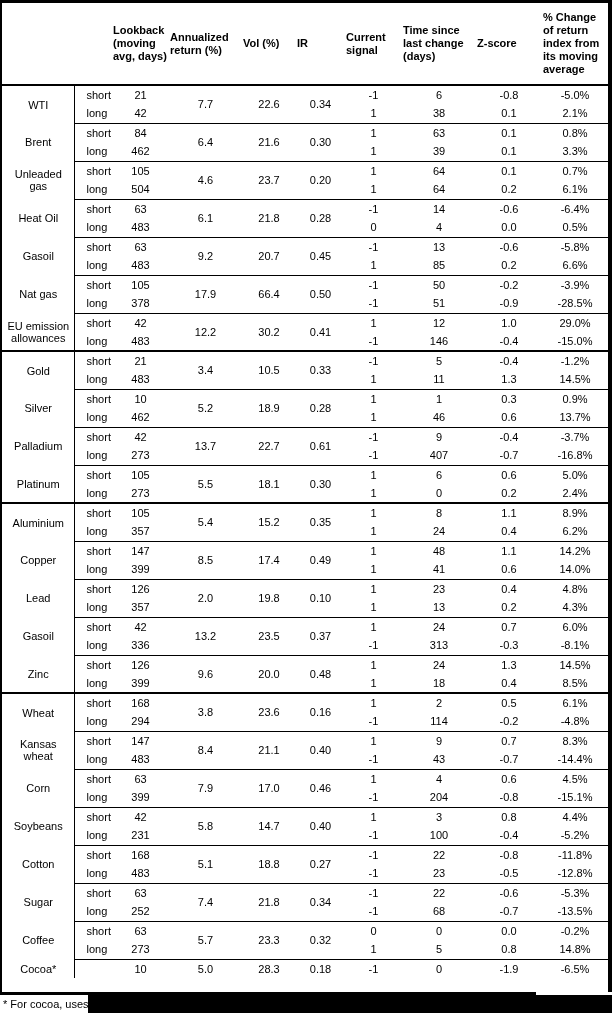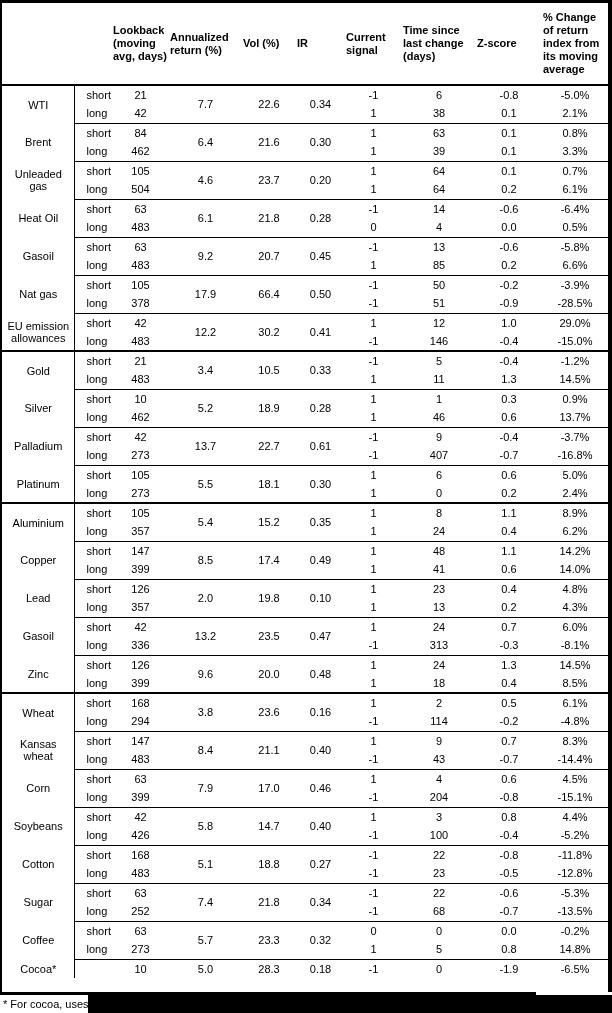--- a/index.html
+++ b/index.html
@@ -427,21 +427,21 @@
             <td class="num">4.3%</td>
           </tr>
         </tbody>
         <tbody class="commodity">
           <tr>
             <td class="name" rowspan="2">Gasoil</td>
             <td class="horizon">short</td>
             <td class="num">42</td>
             <td class="num merged" rowspan="2">13.2</td>
             <td class="num merged" rowspan="2">23.5</td>
-            <td class="num merged" rowspan="2">0.47</td>
+            <td class="num merged" rowspan="2">0.37</td>
             <td class="num">1</td>
             <td class="num">24</td>
             <td class="num">0.7</td>
             <td class="num">6.0%</td>
           </tr>
           <tr>
             <td class="horizon">long</td>
             <td class="num">336</td>
             <td class="num">-1</td>
             <td class="num">313</td>
@@ -545,21 +545,21 @@
             <td class="num merged" rowspan="2">5.8</td>
             <td class="num merged" rowspan="2">14.7</td>
             <td class="num merged" rowspan="2">0.40</td>
             <td class="num">1</td>
             <td class="num">3</td>
             <td class="num">0.8</td>
             <td class="num">4.4%</td>
           </tr>
           <tr>
             <td class="horizon">long</td>
-            <td class="num">426</td>
+            <td class="num">231</td>
             <td class="num">-1</td>
             <td class="num">100</td>
             <td class="num">-0.4</td>
             <td class="num">-5.2%</td>
           </tr>
         </tbody>
         <tbody class="commodity">
           <tr>
             <td class="name" rowspan="2">Cotton</td>
             <td class="horizon">short</td>

